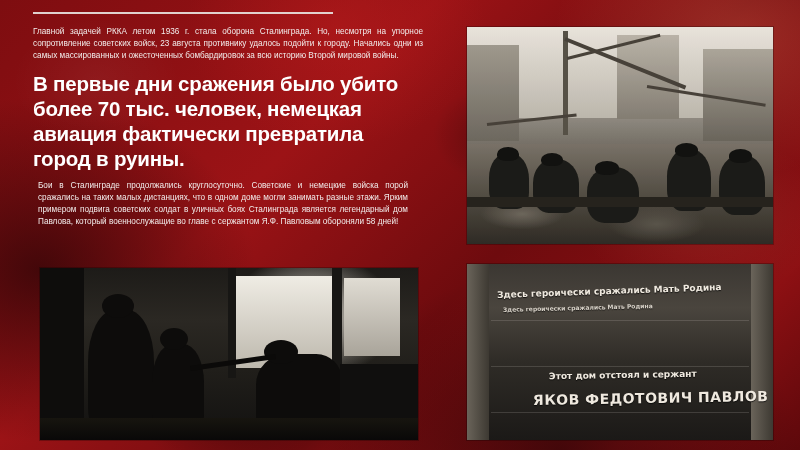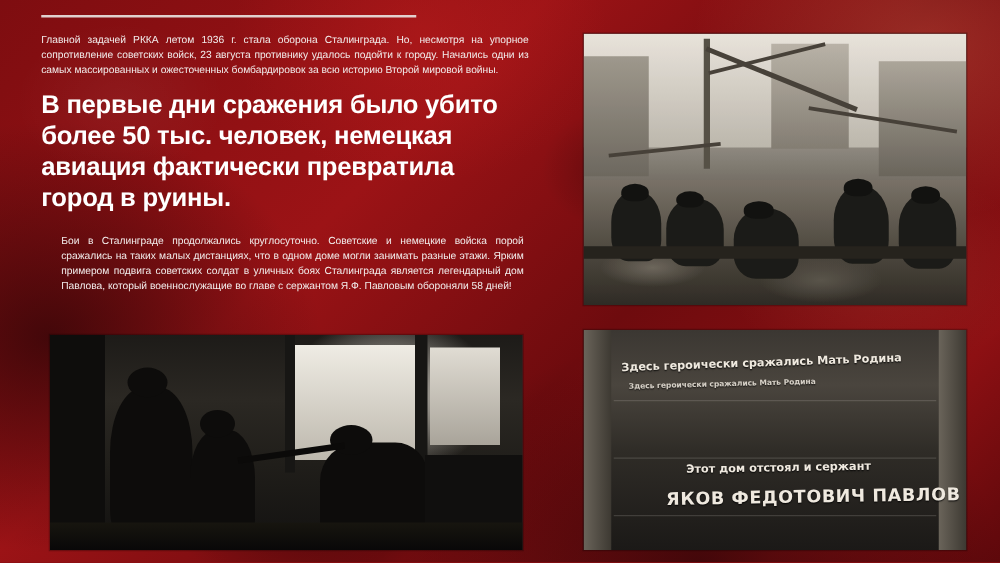--- a/index.html
+++ b/index.html
@@ -69,21 +69,21 @@
     line-height: 1.21;
     font-weight: bold;
     color: #ffffff;
     letter-spacing: -0.2px;
   }
   .para-2 {
     font-size: 8.2px;
     line-height: 1.47;
     color: #f2eceb;
     text-align: justify;
-    margin: 16px;
+    margin: 5px;
     width: 370px;
   }
 
   .photo {
     position: absolute;
     overflow: hidden;
     background: #2b2b2b;
     box-shadow: 0 0 0 1px rgba(0,0,0,0.25);
   }
   #photo-ruins {
@@ -196,21 +196,21 @@
 </head>
 <body>
 
 <div class="slide">
   <div class="smoke"></div>
 
   <div class="top-rule"></div>
 
   <div class="text-col">
     <p class="para">Главной задачей РККА летом 1936 г. стала оборона Сталинграда. Но, несмотря на упорное сопротивление советских войск, 23 августа противнику удалось подойти к городу. Начались одни из самых массированных и ожесточенных бомбардировок за всю историю Второй мировой войны.</p>
-    <h1 class="headline">В первые дни сражения было убито более 50 тыс. человек, немецкая авиация фактически превратила город в руины.</h1>
+    <h1 class="headline">В первые дни сражения было убито более 70 тыс. человек, немецкая авиация фактически превратила город в руины.</h1>
     <p class="para-2">Бои в Сталинграде продолжались круглосуточно. Советские и немецкие войска порой сражались на таких малых дистанциях, что в одном доме могли занимать разные этажи. Ярким примером подвига советских солдат в уличных боях Сталинграда является легендарный дом Павлова, который военнослужащие во главе с сержантом Я.Ф. Павловым обороняли 58 дней!</p>
   </div>
 
   <div class="photo" id="photo-ruins">
     <div class="ruins">
       <div class="sky"></div>
       <div class="bldg" style="left:0px; top:18px; width:52px; height:96px;"></div>
       <div class="bldg" style="left:150px; top:8px; width:62px; height:84px; background:linear-gradient(180deg,#b6b0a5,#837d73);"></div>
       <div class="bldg" style="left:236px; top:22px; width:70px; height:92px; background:linear-gradient(180deg,#a9a398,#6b665d);"></div>
       <div class="crane" style="left:96px; top:4px; width:5px; height:104px;"></div>

